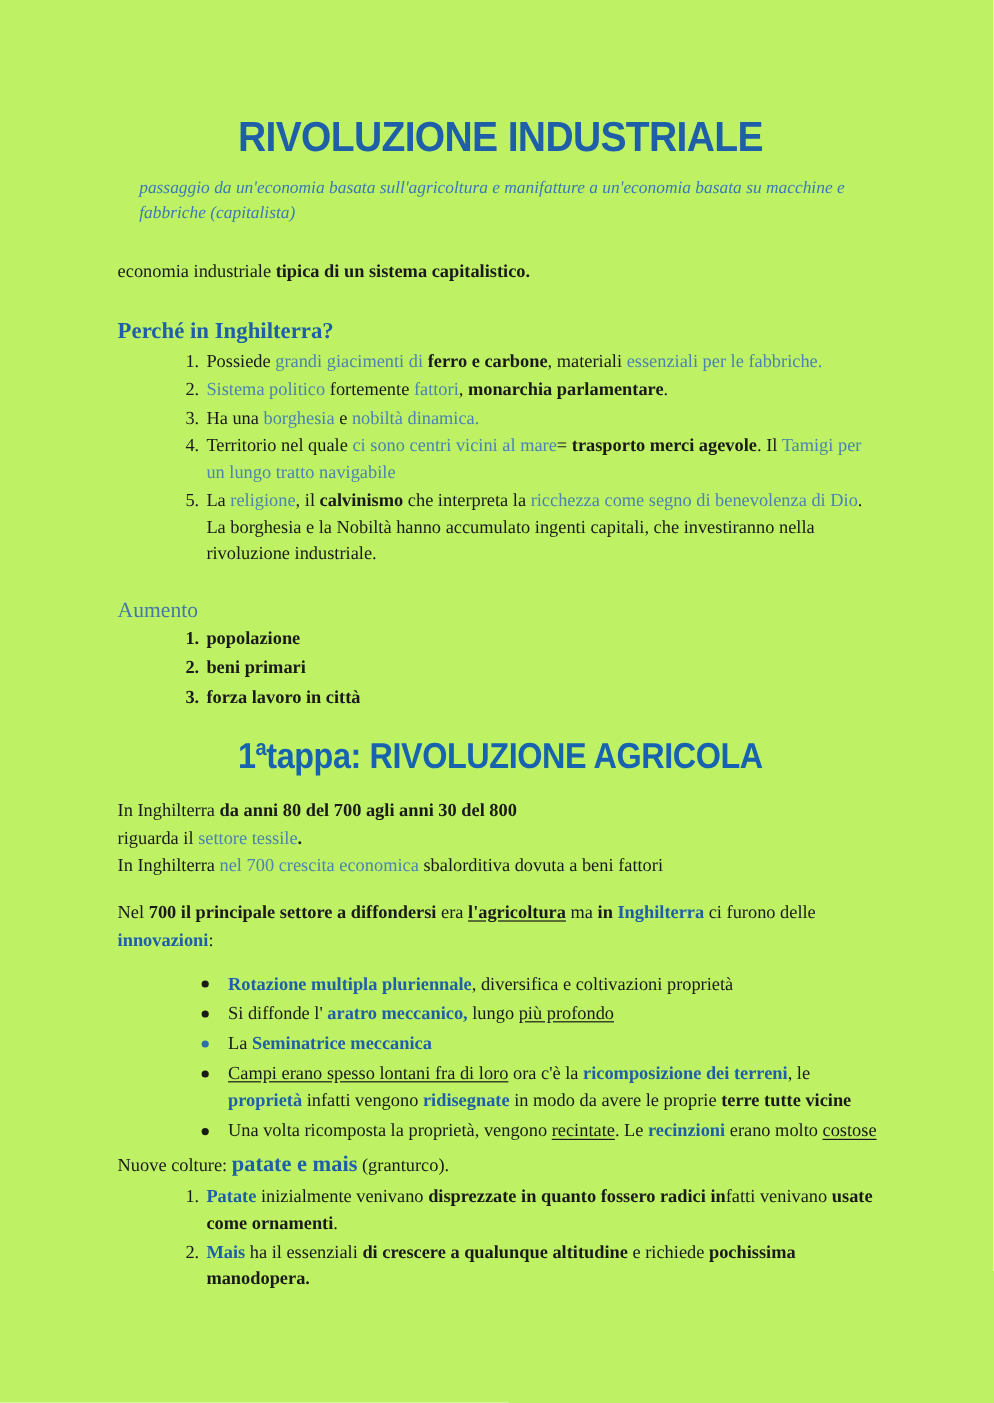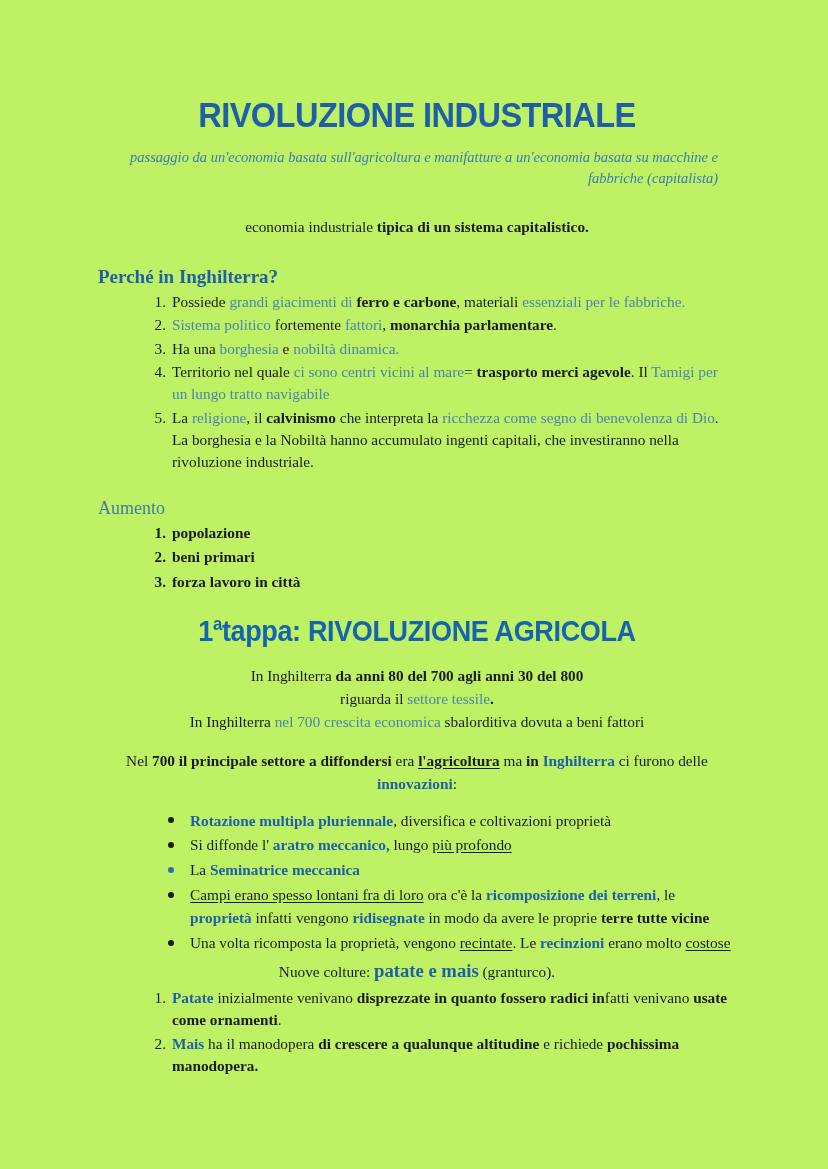--- a/index.html
+++ b/index.html
@@ -32,21 +32,21 @@
     font-weight: bold;
     font-size: 35px;
     letter-spacing: -0.6px;
     line-height: 1.06;
     color: #1F5FA8;
     transform: scaleX(0.93);
     transform-origin: center center;
   }
   .doc-subtitle {
     margin: 14px 18px 0 18px;
-    text-align: right;
+    text-align: left;
     font-family: "Liberation Serif", "DejaVu Serif", serif;
     font-style: italic;
     font-size: 14.5px;
     line-height: 1.42;
     color: #3C7AB4;
   }
 
   .h2-blue {
     margin: 0;
     font-family: "Liberation Serif", "DejaVu Serif", serif;
@@ -80,21 +80,20 @@
     vertical-align: super;
     line-height: 0;
   }
 
   
   .para {
     margin: 0;
     font-size: 15.3px;
     line-height: 1.5;
     color: #1a1a1a;
-    text-align: center;
   }
 
   
   ol.num-list {
     margin: 2px 0 0 0;
     padding-left: 52px;
     list-style: none;
     counter-reset: itm;
   }
   ol.num-list > li {
@@ -225,16 +224,16 @@
       <li><span class="bullet"></span><span>Si diffonde l' </span><span class="b bl-dk">aratro meccanico,</span><span> lungo </span><span class="u">più profondo</span></li>
       <li><span class="bullet blue"></span><span>La </span><span class="b bl-dk">Seminatrice meccanica</span></li>
       <li><span class="bullet"></span><span class="u">Campi erano spesso lontani fra di loro</span><span> ora c'è la </span><span class="b bl-dk">ricomposizione dei terreni</span><span>, le </span><span class="b bl-dk">proprietà</span><span> infatti vengono </span><span class="b bl-dk">ridisegnate</span><span> in modo da avere le proprie </span><span class="b">terre tutte vicine</span></li>
       <li><span class="bullet"></span><span>Una volta ricomposta la proprietà, vengono </span><span class="u">recintate</span><span>. Le </span><span class="b bl-dk">recinzioni</span><span> erano molto </span><span class="u">costose</span></li>
     </ul>
 
   <p class="para"><span>Nuove colture: </span><span class="big-blue">patate e mais</span><span> (granturco).</span></p>
 
   <ol class="num-list">
       <li><span class="b bl-dk">Patate</span><span> inizialmente venivano </span><span class="b">disprezzate in quanto fossero radici in</span><span>fatti venivano </span><span class="b">usate come ornamenti</span><span>.</span></li>
-      <li><span class="b bl-dk">Mais</span><span> ha il manodopera </span><span class="b">di crescere a qualunque altitudine</span><span> e richiede </span><span class="b">pochissima manodopera.</span></li>
+      <li><span class="b bl-dk">Mais</span><span> ha il essenziali </span><span class="b">di crescere a qualunque altitudine</span><span> e richiede </span><span class="b">pochissima manodopera.</span></li>
     </ol>
 
 </div>
 
 </body></html>

